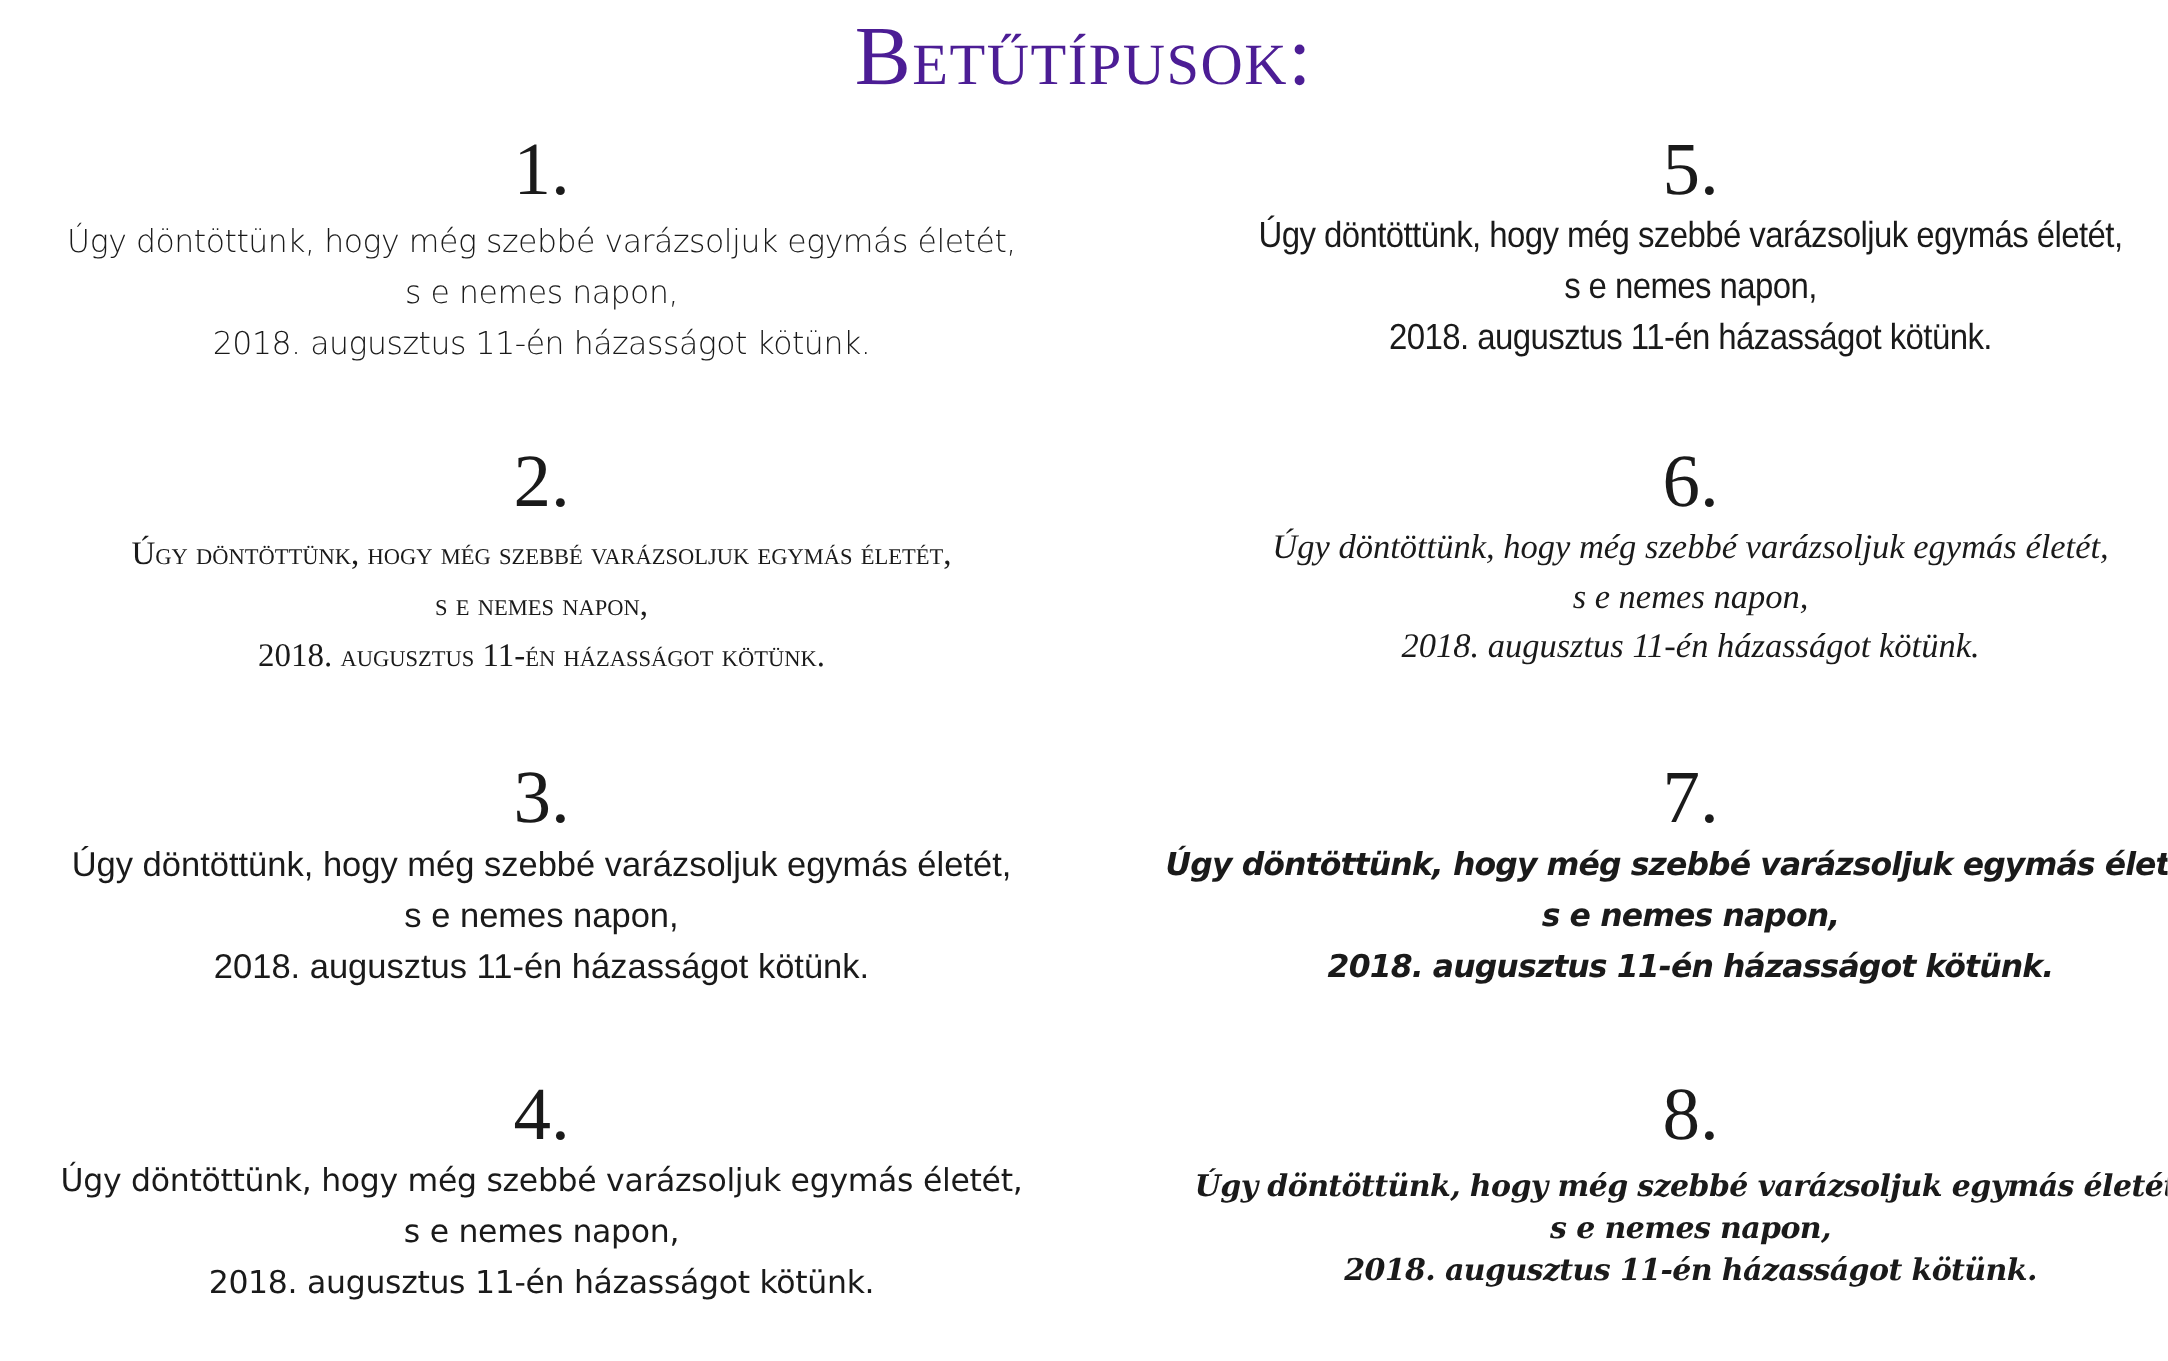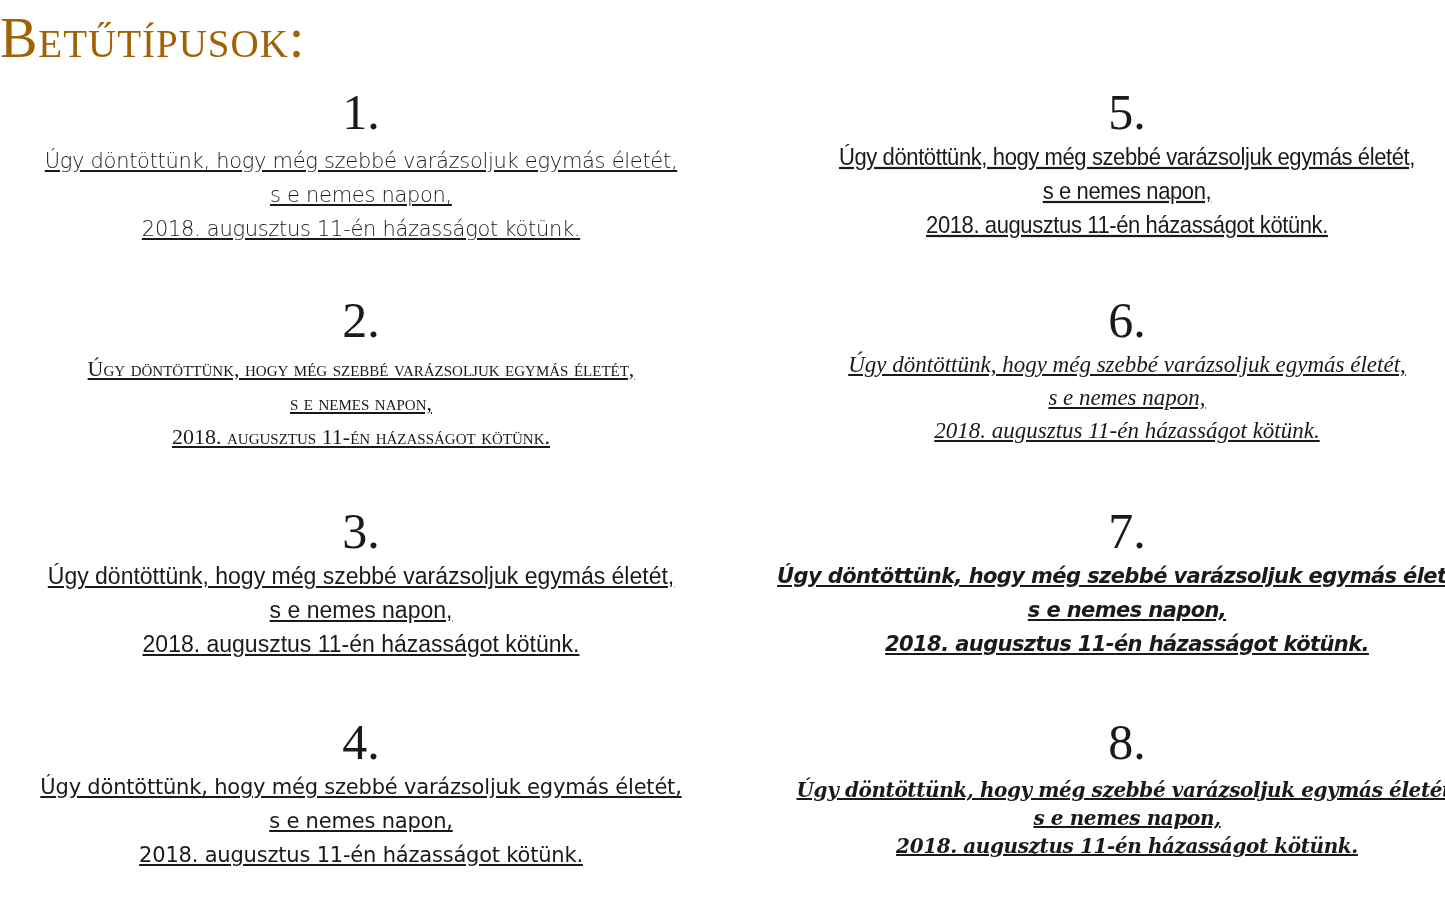--- a/index.html
+++ b/index.html
@@ -2,39 +2,39 @@
 <html><head>
   <meta charset="utf-8">
   <style>
     html, body { margin: 0; padding: 0; background: #ffffff; }
     body {
       width: 1445px; height: 907px; position: relative; overflow: hidden;
       color: #1a1a1a;
     }
     .title {
       position: absolute; left: 0; right: 0; top: 6px;
-      text-align: left;
+      text-align: center;
       font-family: "Liberation Serif", "DejaVu Serif", serif;
       font-size: 56px; line-height: 64px;
       font-variant: small-caps; letter-spacing: 1px;
-      color: #a16207;
+      color: #4c1d95;
     }
     .col {
       position: absolute; top: 0; width: 722px; height: 907px;
     }
     .col.left { left: 0; }
     .col.right { left: 766px; width: 722px; }
     .sample {
       position: absolute; left: 0; right: 0; text-align: center;
     }
     .num {
       font-family: "Liberation Serif", "DejaVu Serif", serif;
       font-size: 50px; line-height: 56px; color: #1a1a1a;
     }
-    .lines { margin-top: 4px; text-decoration: underline; }
+    .lines { margin-top: 4px; }
     .line { display: block; white-space: nowrap; }
 
     
     .f1 .line { font-family: "DejaVu Sans", sans-serif; font-size: 21px; line-height: 34px; font-weight: 300; letter-spacing: -0.3px; }
     .f2 .line { font-family: "Liberation Serif", serif; font-size: 22px; line-height: 34px; font-variant: small-caps; }
     .f3 .line { font-family: "Liberation Sans", sans-serif; font-size: 23px; line-height: 34px; }
     .f4 .line { font-family: "DejaVu Sans", sans-serif; font-size: 21px; line-height: 34px; letter-spacing: -0.2px; }
     .f5 .line { font-family: "Liberation Sans", sans-serif; font-size: 22px; line-height: 34px; transform: scaleY(1.1); letter-spacing: -0.4px; }
     .f6 .line { font-family: "Liberation Serif", serif; font-style: italic; font-size: 23px; line-height: 33px; }
     .f7 .line { font-family: "DejaVu Sans", sans-serif; font-weight: bold; font-style: italic; font-size: 21px; line-height: 34px; letter-spacing: -0.6px; }

